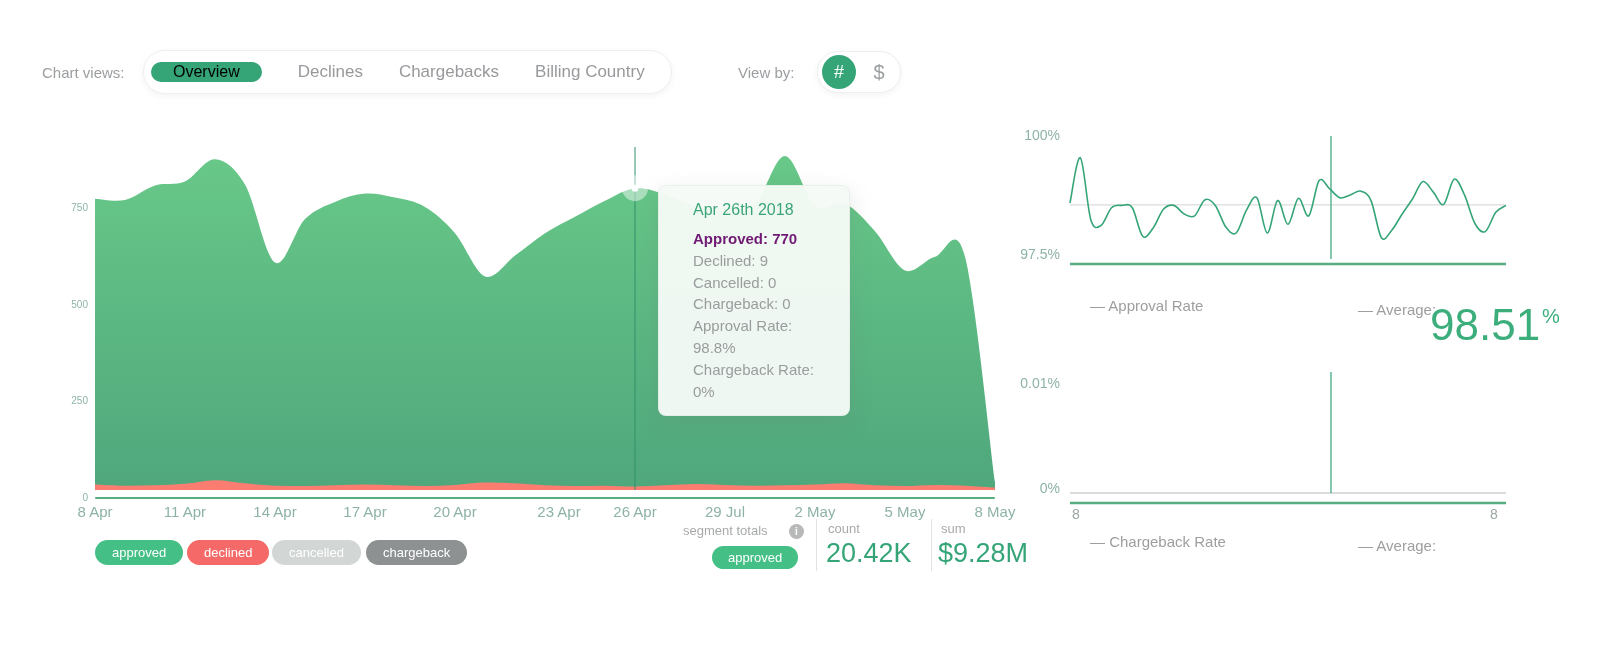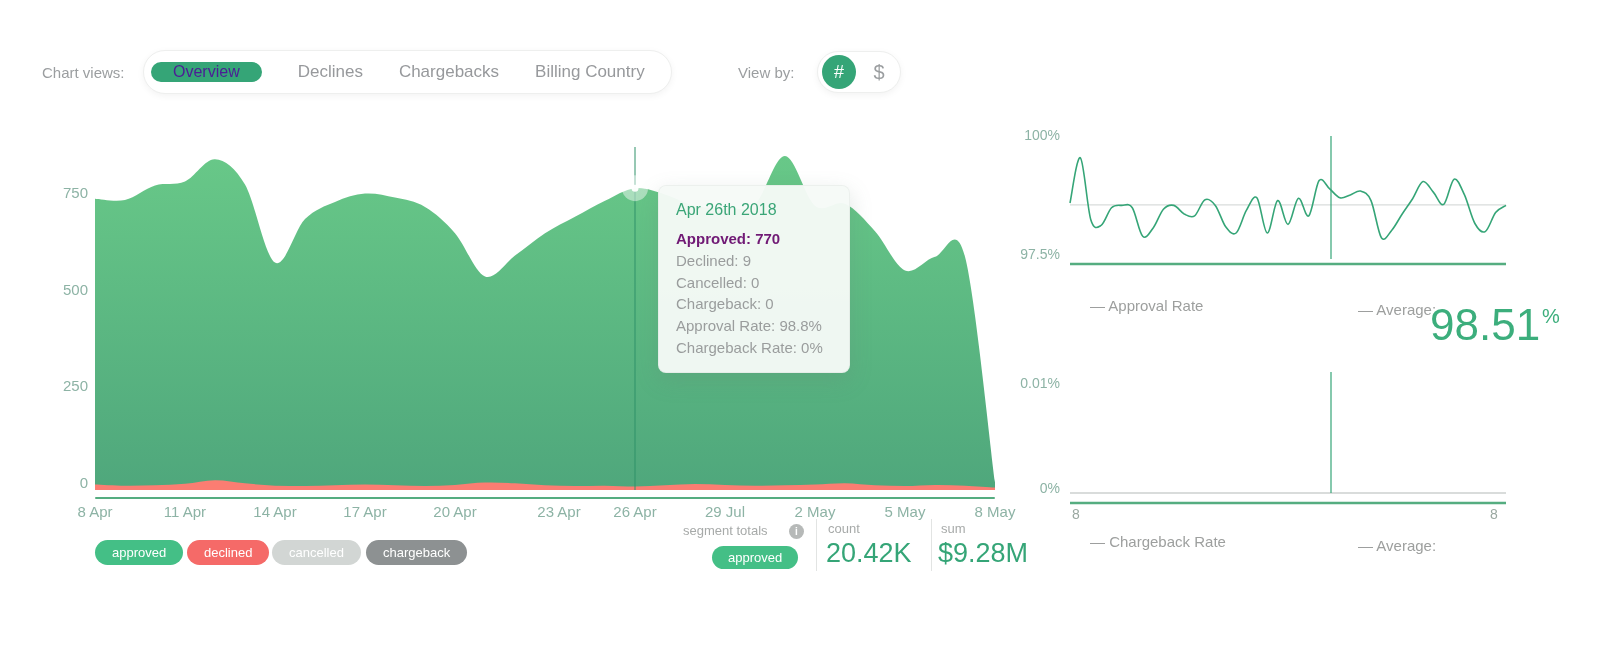--- a/index.html
+++ b/index.html
@@ -4,33 +4,33 @@
 <style>
   html,body{margin:0;padding:0;background:#ffffff;}
   #canvas{position:relative;width:1600px;height:672px;background:#fff;overflow:hidden;
           font-family:"Liberation Sans", sans-serif;}
   .muted-label{position:absolute;font-size:15px;color:#9b9ea0;}
   
   .tabs{position:absolute;left:143px;top:50px;height:44px;display:inline-flex;align-items:center;
         gap:36px;padding:0 26px 0 7px;background:#fff;border:1px solid #eeefee;border-radius:23px;
         box-shadow:0 2px 7px rgba(0,0,0,.05);box-sizing:border-box;}
   .tab{border:none;background:transparent;font-family:inherit;font-size:17px;color:#97999c;cursor:pointer;padding:0;}
-  .tab.active{background:#35a577;color:#4c1d95;font-size:16px;padding:1px 22px;border-radius:19px;}
+  .tab.active{background:#35a577;color:#000000;font-size:16px;padding:1px 22px;border-radius:19px;}
   .viewby{position:absolute;left:817px;top:51px;width:84px;height:42px;background:#fff;border:1px solid #eeefee;
           border-radius:21px;box-shadow:0 2px 7px rgba(0,0,0,.05);box-sizing:border-box;}
   .vb-num{position:absolute;left:4px;top:3px;width:34px;height:34px;border-radius:50%;background:#35a577;
           color:#fff;font-size:18px;border:none;cursor:pointer;font-family:inherit;}
   .vb-cur{position:absolute;right:6px;top:3px;width:30px;height:34px;background:transparent;border:none;
           color:#9b9ea0;font-size:20px;cursor:pointer;font-family:inherit;}
   
-  .ylab{position:absolute;left:36px;width:52px;text-align:right;font-size:15px;color:#8db3a5;}
+  .ylab{position:absolute;left:36px;width:52px;text-align:right;font-size:10px;color:#8db3a5;margin-top:18px;}
   .xlab{position:absolute;width:70px;text-align:center;font-size:15px;color:#8db3a5;top:503px;}
   .axisline{position:absolute;left:95px;top:497px;width:900px;height:2px;background:#55ad80;border-radius:1px;}
   
-  .tooltip{position:absolute;left:658px;top:185px;width:192px;box-sizing:border-box;padding:15px 17px 13px 17px;
+  .tooltip{position:absolute;left:658px;top:185px;width:192px;box-sizing:border-box;padding:15px 17px 13px 34px;
            background:rgba(246,250,247,.96);border:1px solid rgba(0,0,0,.04);border-radius:8px;
            box-shadow:0 8px 22px rgba(100,130,115,.22);}
   .tt-date{font-size:16px;color:#3aa577;margin-bottom:9px;}
   .tt-row{font-size:15px;color:#9a9d9d;line-height:21.8px;}
   .tt-row.bold{font-weight:bold;color:#701a75;}
   
   .pill{position:absolute;top:540px;border:none;border-radius:13px;padding:5px 17px;font-size:13px;color:#fff;
         font-family:inherit;cursor:pointer;}
   
   .tot-label{position:absolute;font-size:13px;color:#a7aaa9;}

